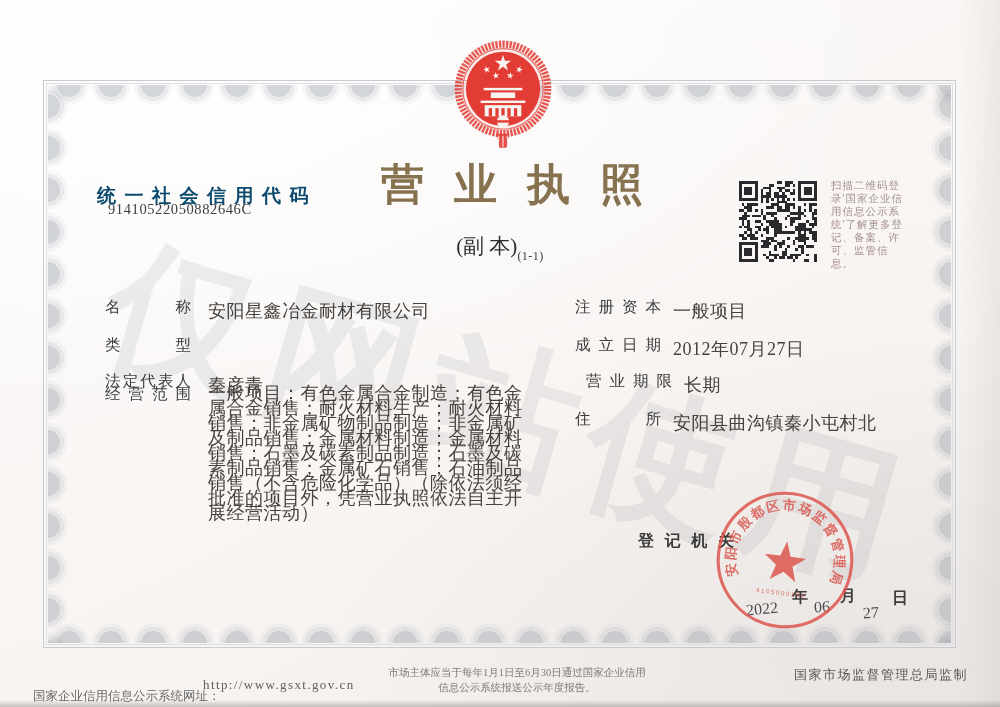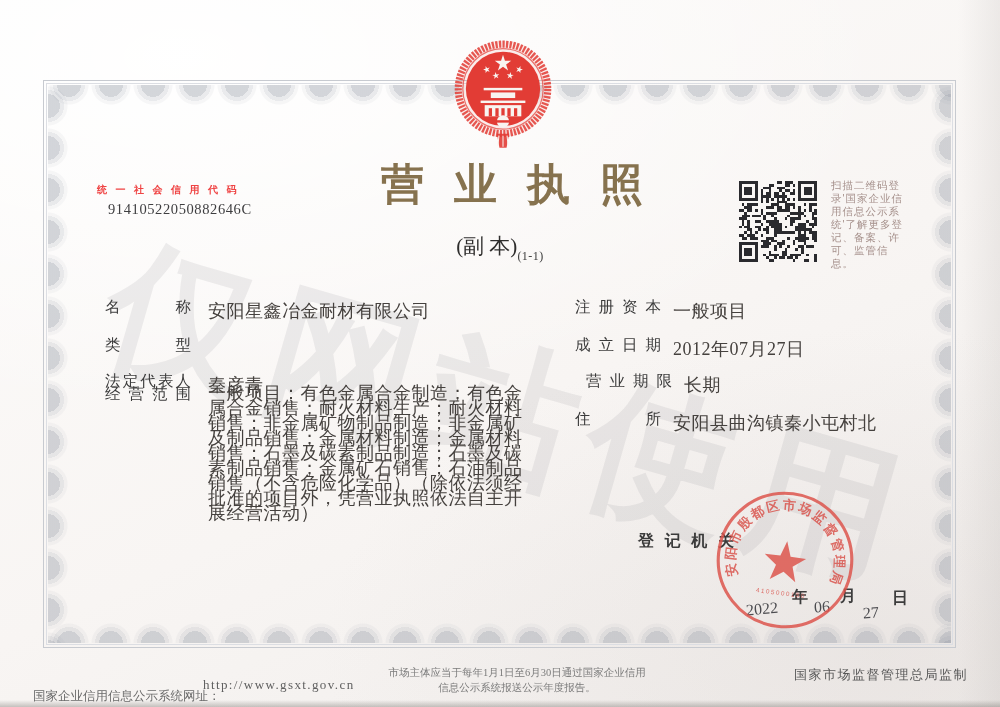--- a/index.html
+++ b/index.html
@@ -32,22 +32,22 @@
     background-size:24px 42px; background-repeat:repeat-y; }
 
   
   .watermark { position:absolute; left:138px; top:205px; z-index:0;
     font-size:150px; font-weight:bold; letter-spacing:16px; white-space:nowrap;
     color:rgba(128,128,136,.13); transform:rotate(16deg); transform-origin:0 0;
     font-family:"DejaVu Sans",sans-serif; pointer-events:none; }
 
   
   .emblem { position:absolute; left:452px; top:36px; width:102px; height:120px; }
-  .credit-label { position:absolute; left:97px; top:183px; font-size:10px; font-weight:bold;
-    color:#ef4444; letter-spacing:8.5px; white-space:nowrap;font-family:Liberation Serif, serif; }
+  .credit-label { position:absolute; left:97px; top:183px; font-size:19px; font-weight:bold;
+    color:#0c4a6e; letter-spacing:8.5px; white-space:nowrap;font-family:Liberation Serif, serif; }
   .credit-code { position:absolute; left:108px; top:201px; font-size:14.5px; color:#3e3e40;
     letter-spacing:.6px; font-family:Liberation Serif, serif; }
   .title { position:absolute; left:12px; top:156px; width:1000px; text-align:center;
     font-size:43px; font-weight:bold; color:#86724E; letter-spacing:30px; text-indent:30px;
     font-family:"DejaVu Sans",sans-serif; }
   .subtitle { position:absolute; left:0; top:232px; width:1000px; text-align:center;
     font-size:21px; color:#2e2d2c; font-family:"Liberation Serif","DejaVu Serif",serif; }
   .subtitle .copy-index { font-size:12px; vertical-align:-7px; letter-spacing:.5px; color:#3a3a3a; }
 
   .qr { position:absolute; left:739px; top:181px; width:78px; height:81px; }

